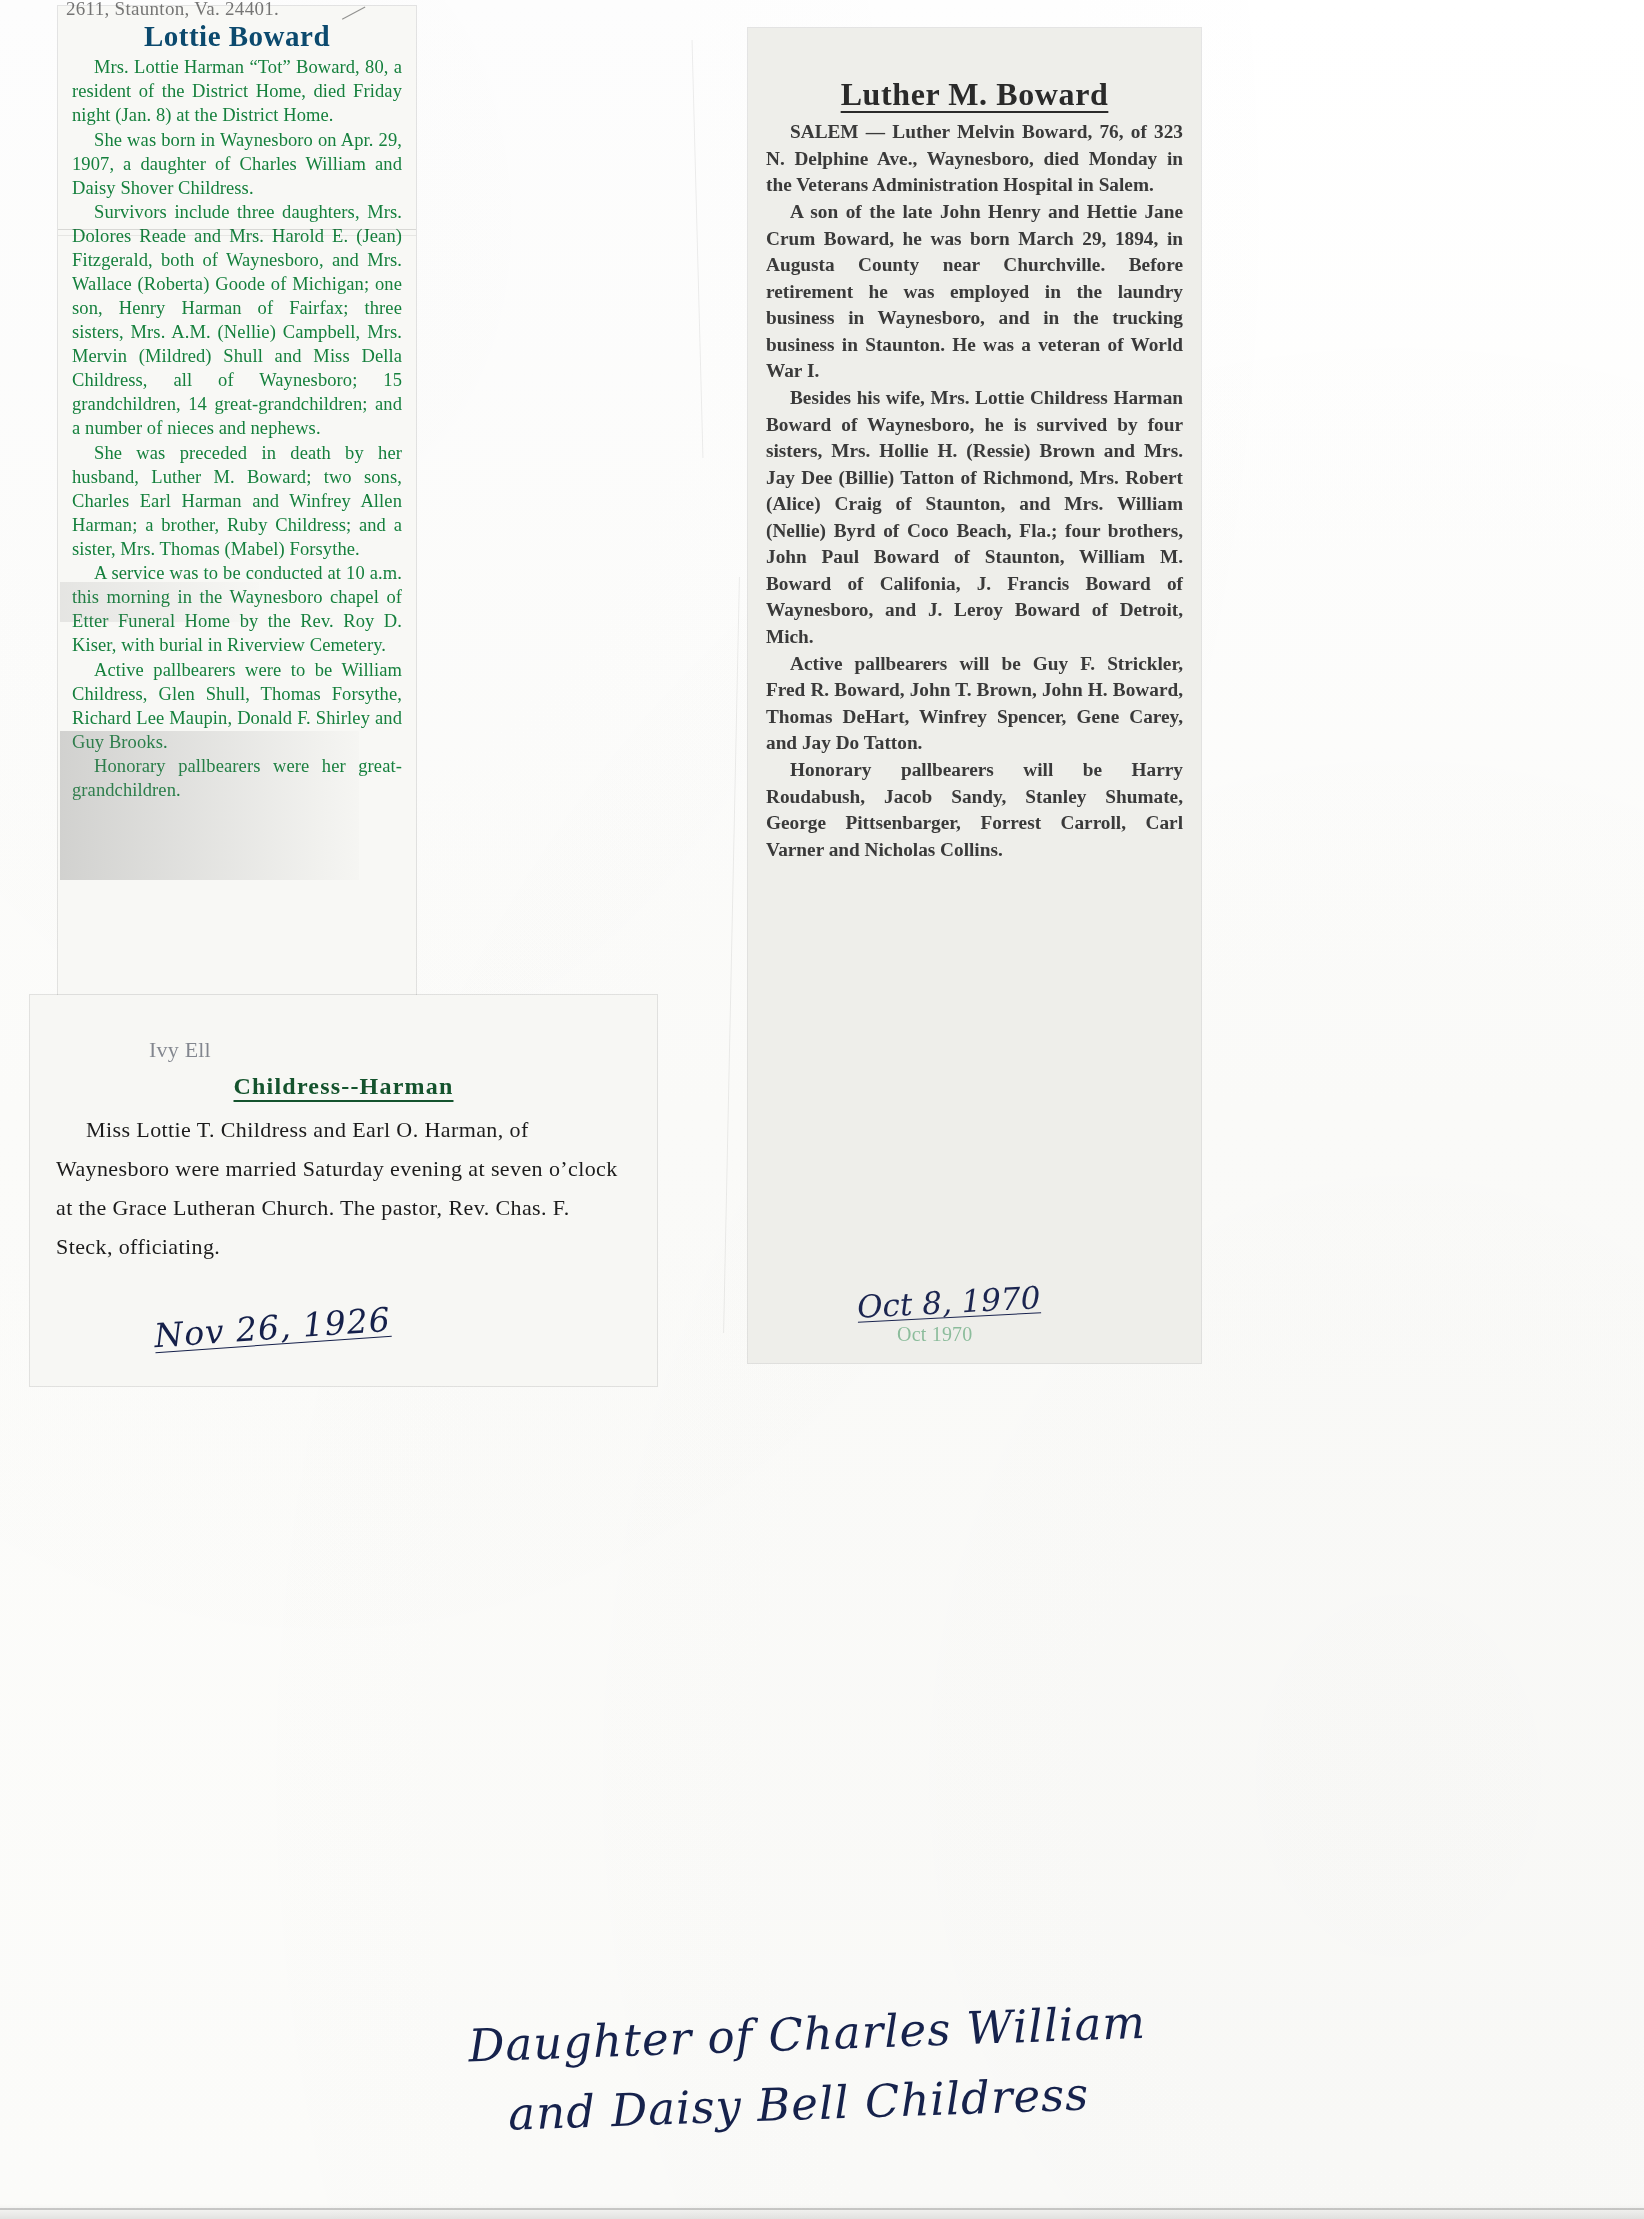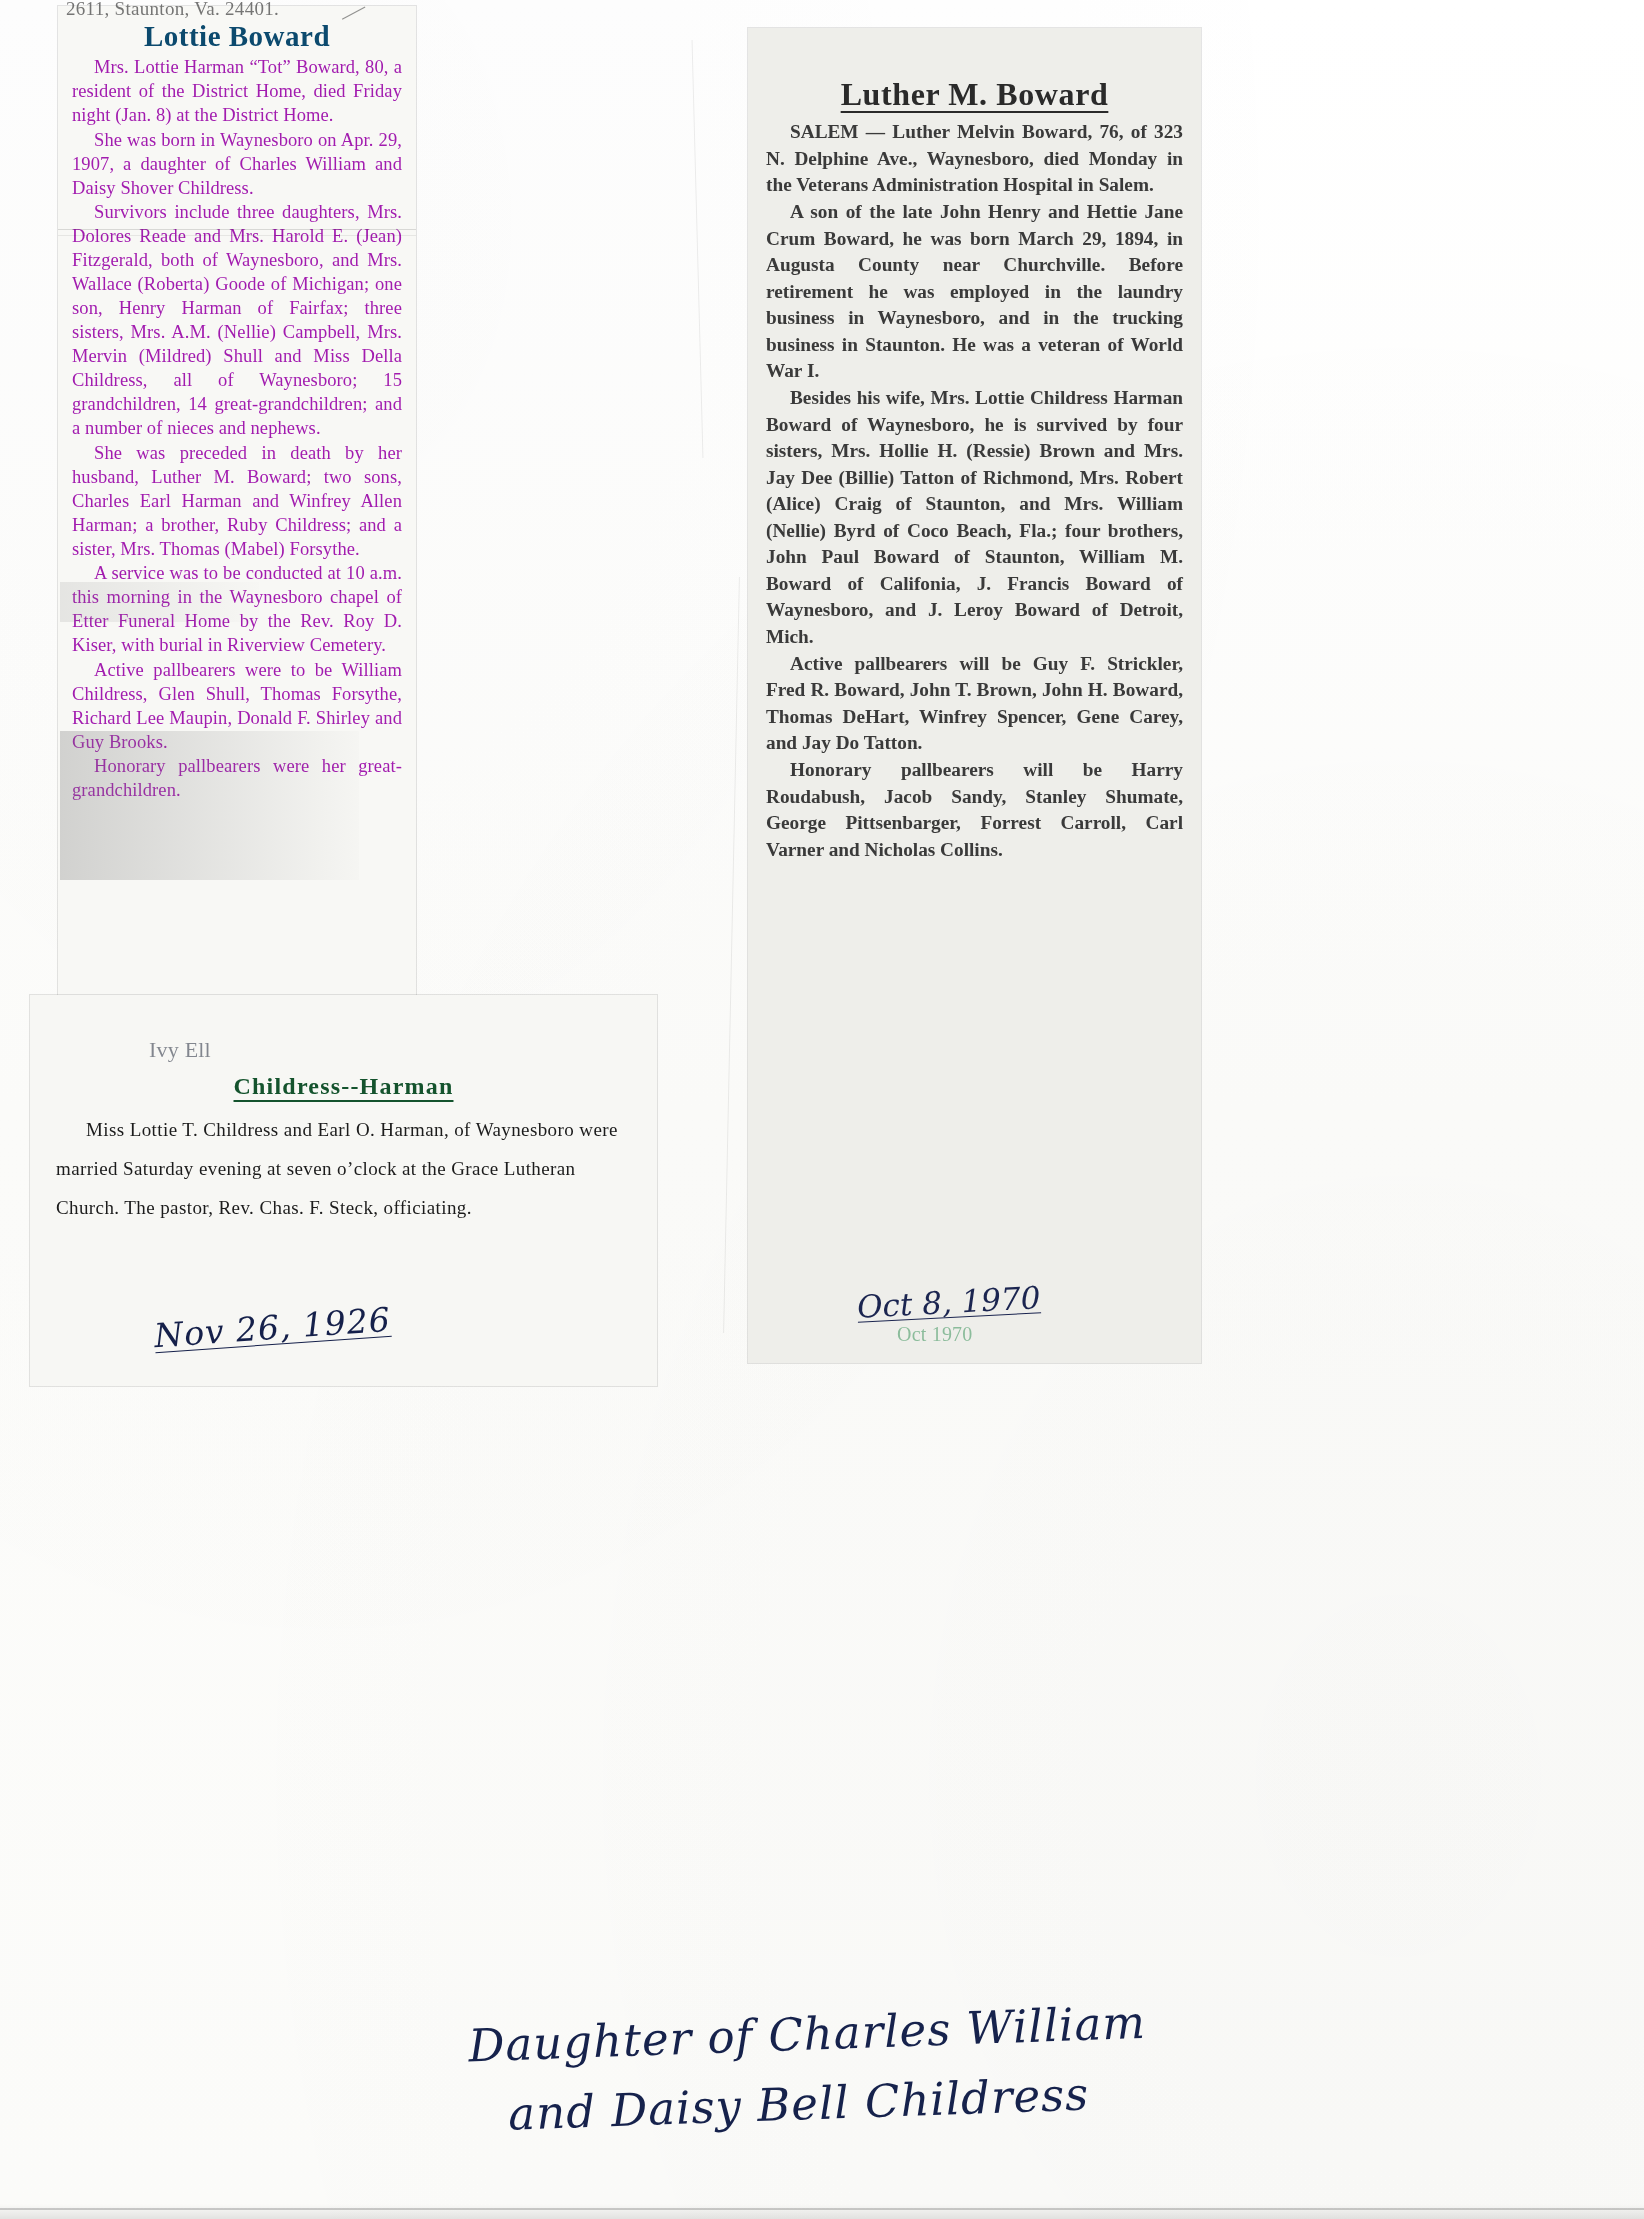--- a/index.html
+++ b/index.html
@@ -72,21 +72,21 @@
     font-size: 29px;
     text-align: center;
     letter-spacing: 0.5px;
     color: #0c4a6e;
     margin: 14px 0 2px 0;
   }
   .body-col {
     font-family: "Liberation Serif", serif;
     font-size: 18.5px;
     line-height: 24px;
-    color: #a21caf;
+    color: #15803d;
     text-align: justify;
     text-justify: inter-word;
     padding: 0 14px;
     hyphens: manual;
   }
   .body-col p {
     margin: 0 0 0.5px 0;
     text-indent: 22px;
   }
   .body-col p.tight {
@@ -122,21 +122,21 @@
     text-align: center;
     letter-spacing: 1.2px;
     color: #14532d;
     margin: 78px 0 0 0;
     text-decoration: underline;
     text-decoration-thickness: 2px;
     text-underline-offset: 6px;
   }
   #clip-marriage .m-body {
     font-family: "Liberation Serif", serif;
-    font-size: 19px;
+    font-size: 22px;
     line-height: 39px;
     color: #1c1c1c;
     padding: 10px 26px 0 26px;
     letter-spacing: 0.4px;
   }
   #clip-marriage .m-body p {
     margin: 0;
     text-indent: 30px;
   }
   .ghost-top-marriage {

